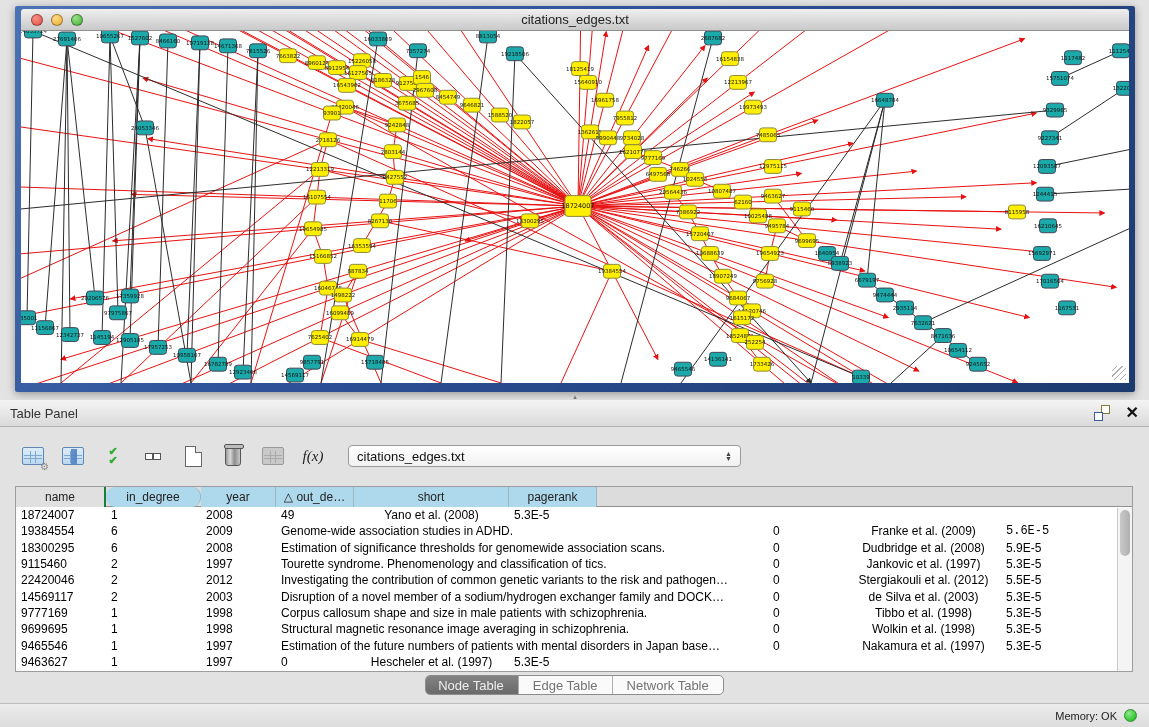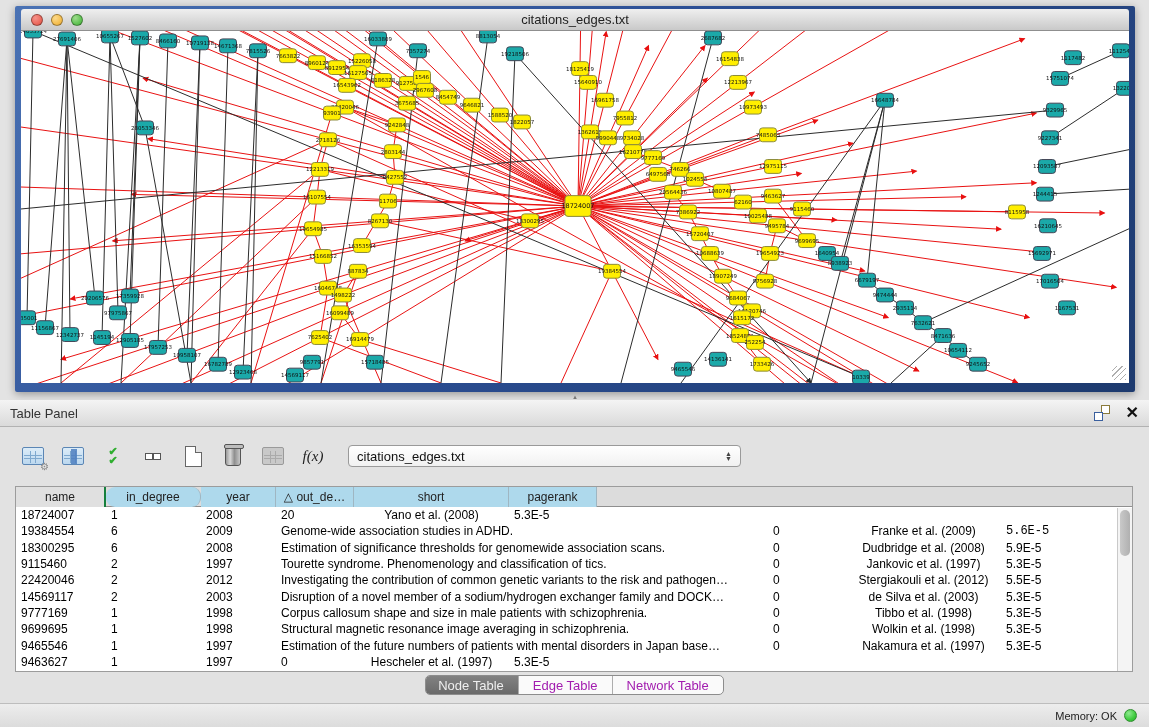--- a/index.html
+++ b/index.html
@@ -76,21 +76,21 @@
   .th.gray { background:#e0e0e0; border-right:2px solid #15803d; }
   .tbody { position:relative; }
   .tr { display:flex; height:16.3px; align-items:center; }
   .td { font-size:12px; color:#000; white-space:nowrap; overflow:hidden; flex:none; padding:0 5px; }
   .td.center { text-align:center; }
   .vscroll { position:absolute; right:0; top:21px; width:15px; height:164px; background:#f4f4f4; border-left:1px solid #c9c9c9; }
   .vscroll .thumb { position:absolute; left:2px; top:2px; width:10px; height:46px; background:linear-gradient(90deg,#c9c9c9,#b0b0b0); border-radius:5px; }
 
   .tabs-row { position:absolute; left:0; top:273px; width:1149px; height:30px; display:flex; justify-content:center; }
   .seg-group { margin-top:2px; height:20px; display:flex; border:1px solid #8d8d8d; border-radius:5px; overflow:hidden; background:#fafafa; }
-  .seg { height:100%; display:flex; align-items:center; justify-content:center; font-size:13px; color:#a21caf; padding:0 14px; border-right:1px solid #adadad; }
+  .seg { height:100%; display:flex; align-items:center; justify-content:center; font-size:13px; color:#737373; padding:0 14px; border-right:1px solid #adadad; }
   .seg:last-child { border-right:none; }
   .seg.selected { background:linear-gradient(#828282,#6a6a6a); color:#efefef;padding-left:12px; }
 
   
   .status-bar { position:absolute; left:0; top:703px; width:1149px; height:24px; background:linear-gradient(#ededed,#dcdcdc);
     border-top:1px solid #bdbdbd; display:flex; align-items:center; justify-content:flex-end; padding:0 12px; gap:7px; }
   .status-text { font-size:11px; color:#222; }
   .mem-dot { width:13px; height:13px; border-radius:50%; border:1px solid #2f8f2f;
     background:radial-gradient(circle at 35% 30%, #8fe98f,#3ecb3e 60%,#2aa82a); }
 </style>
@@ -851,21 +851,21 @@
         <div class="th" style="width: 75px;">year</div>
         <div class="th" style="width: 78px;">△ out_de…</div>
         <div class="th" style="width: 155px;">short</div>
         <div class="th" style="width: 88px;">pagerank</div>
       </div>
     <div class="tbody" id="tbody">
         <div class="tr">
           <div class="td" style="width: 90px;">18724007</div>
           <div class="td" style="width: 95px;">1</div>
           <div class="td" style="width: 75px;">2008</div>
-          <div class="td" style="width: 78px;">20</div>
+          <div class="td" style="width: 78px;">49</div>
           <div class="td center" style="width: 155px;">Yano et al. (2008)</div>
           <div class="td" style="width: 88px;">5.3E-5</div>
         </div>
         <div class="tr">
           <div class="td" style="width: 90px;">19384554</div>
           <div class="td" style="width: 95px;">6</div>
           <div class="td" style="width: 75px;">2009</div>
           <div class="td" style="width: 492px;">Genome-wide association studies in ADHD.</div>
           <div class="td" style="width: 78px;">0</div>
           <div class="td center" style="width: 155px;">Franke et al. (2009)</div>

